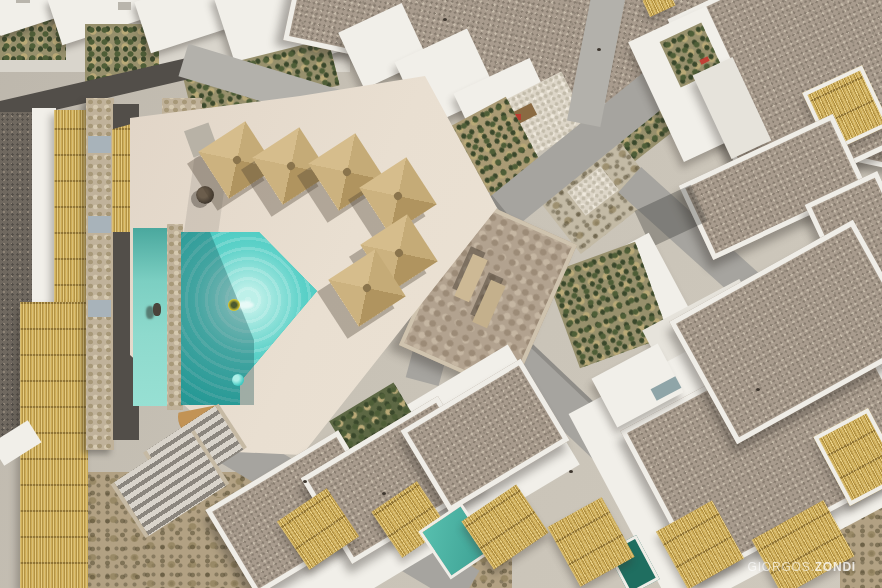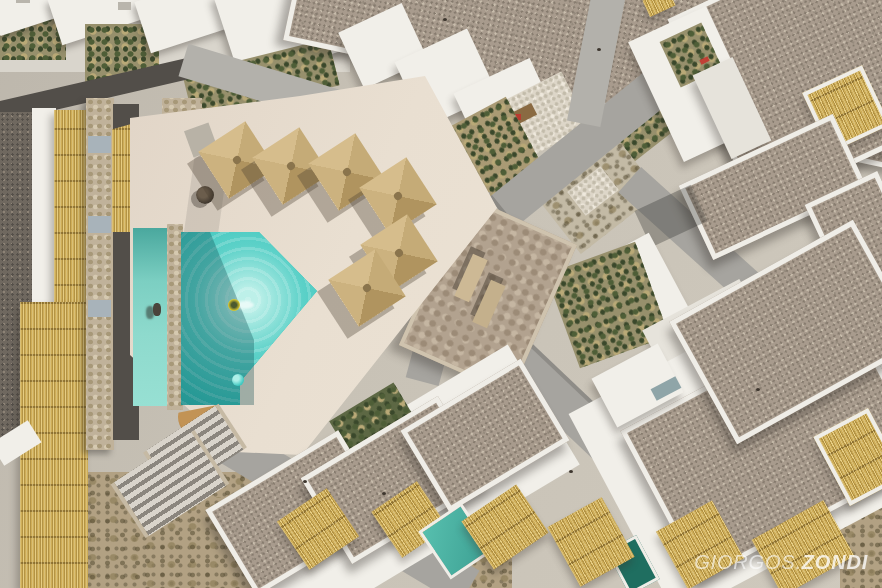--- a/index.html
+++ b/index.html
@@ -61,21 +61,21 @@
     background-size:6px 6px,8px 8px;}
   .stairs{background:repeating-linear-gradient(to bottom,#d9d4cb 0 5px,#8b867e 5px 9px);
     border-left:4px solid #c6baa4;border-right:4px solid #c6baa4;}
   .sh{background:rgba(45,42,40,.32);}
   .umb{width:56px;height:56px;
     background:conic-gradient(from -45deg at 50% 50%,var(--umb-light) 0 90deg,var(--umb-mid) 90deg 180deg,var(--umb-dark) 180deg 270deg,var(--umb-mid2) 270deg 360deg);
     box-shadow:-16px 4px 0 rgba(74,64,50,.35);}
   .umb::after{content:"";position:absolute;left:24px;top:24px;width:8px;height:8px;
     border-radius:50%;background:#8a744c;}
   .speck{width:4px;height:3px;background:#3c352d;border-radius:50%;}
-  .watermark{right:14px;bottom:14px;font-size:20px;letter-spacing:.8px;color:var(--wm);font-style:italic;}
+  .watermark{right:26px;bottom:14px;font-size:12px;letter-spacing:.8px;color:var(--wm);}
   .watermark b{font-weight:700;color:rgba(255,255,255,.78);}
 </style>
 </head>
 <body>
 
 <div class="scene">
 
   <div class="a scrubt" style="left:40px;top:472px;width:235px;height:116px;"></div>
   <div class="a scrubt" style="left:140px;top:498px;width:110px;height:90px;"></div>
   <div class="a scrubt" style="left:842px;top:-4px;width:40px;height:66px;"></div>

